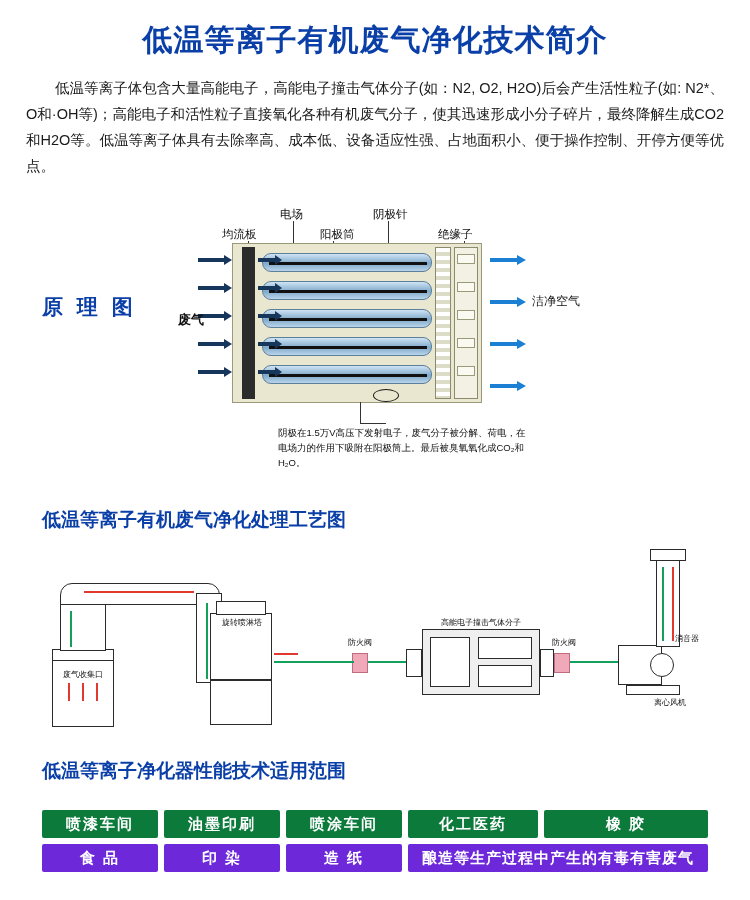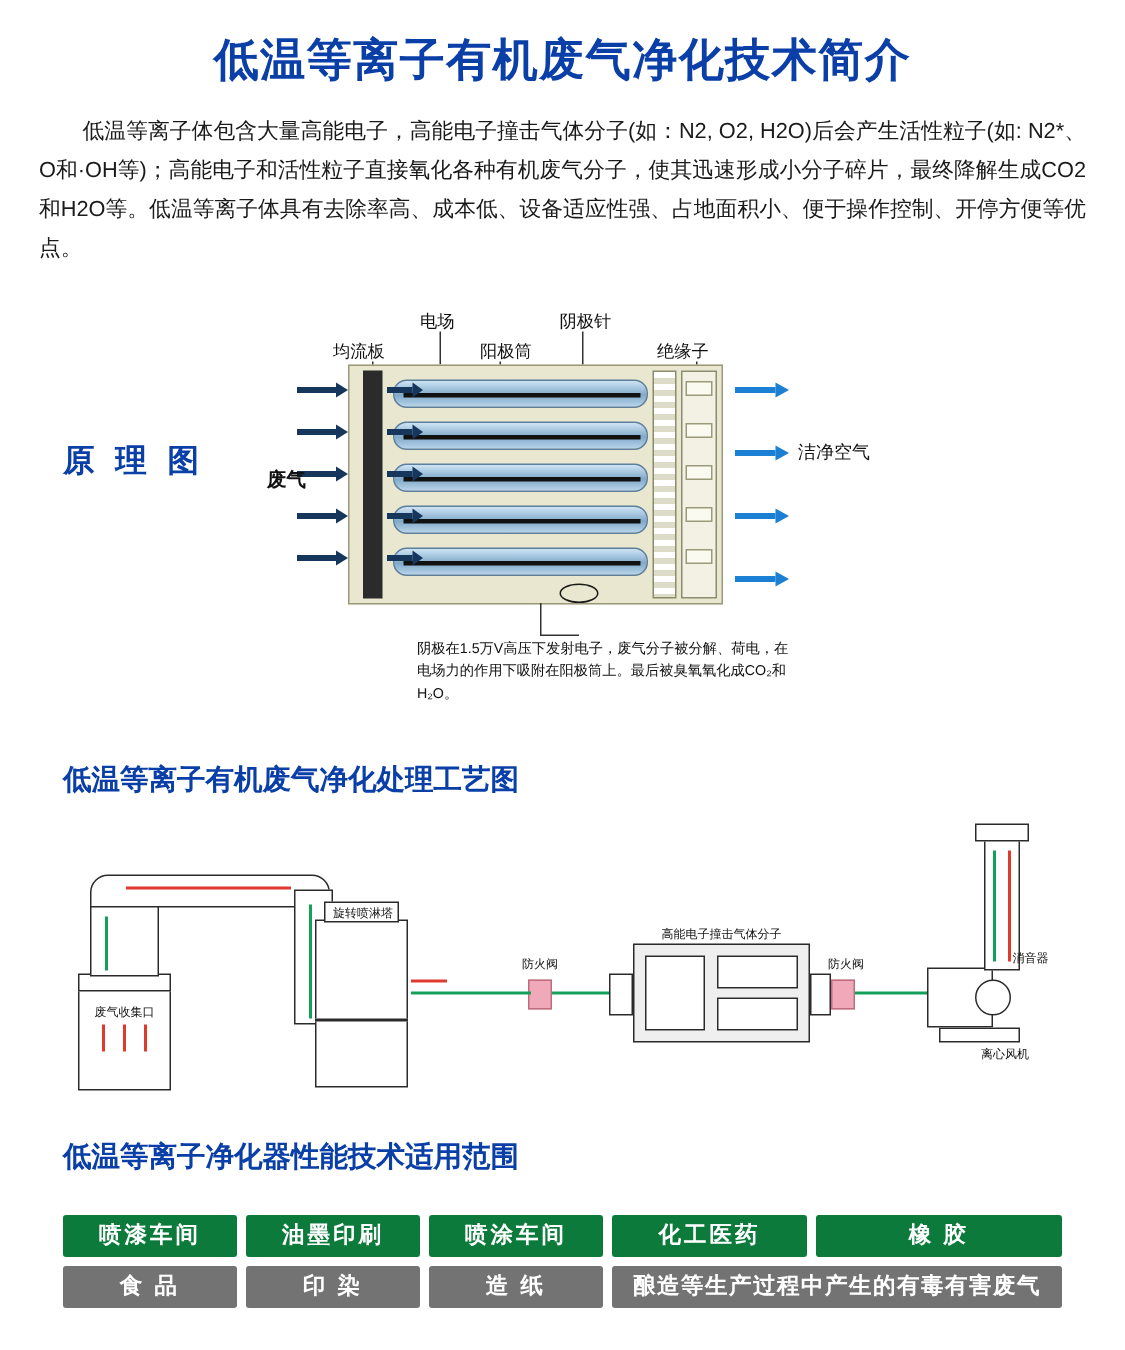--- a/index.html
+++ b/index.html
@@ -189,21 +189,21 @@
     background: #0b7a3b;
     color: #fff;
     font-size: 15px;
     font-weight: bold;
     letter-spacing: 2px;
     height: 28px;
     line-height: 28px;
     text-align: center;
     border-radius: 2px;
   }
-  .cell.green2 { background:#737373; }
+  .cell.green2 { background:#6d28d9; }
 </style>
 </head>
 <body>
 
 <div class="page-title">低温等离子有机废气净化技术简介</div>
 
 <p class="intro">低温等离子体包含大量高能电子，高能电子撞击气体分子(如：N2, O2, H2O)后会产生活性粒子(如: N2*、O和·OH等)；高能电子和活性粒子直接氧化各种有机废气分子，使其迅速形成小分子碎片，最终降解生成CO2和H2O等。低温等离子体具有去除率高、成本低、设备适应性强、占地面积小、便于操作控制、开停方便等优点。</p>
 
 <div class="principle-block">
 
@@ -337,21 +337,21 @@
 
   <div class="duct" style="left:60px; top:42px; width:160px; height:22px; border-radius:12px 12px 0 0;"></div>
   <div class="duct" style="left:196px; top:52px; width:26px; height:90px;"></div>
   <div class="greenline" style="left:70px; top:70px; width:2px; height:36px;"></div>
   <div class="redline" style="left:84px; top:50px; width:110px; height:2px;"></div>
   <div class="greenline" style="left:206px; top:62px; width:2px; height:76px;"></div>
 
   <div class="box-line" style="left:210px; top:72px; width:62px; height:112px;"></div>
   <div class="box-line" style="left:216px; top:60px; width:50px; height:14px;"></div>
   <div class="box-line" style="left:210px; top:138px; width:62px; height:1px;"></div>
-  <div class="pr-label" style="left:210px; top:62px; width:64px;">旋转喷淋塔</div>
+  <div class="pr-label" style="left:210px; top:76px; width:64px;">旋转喷淋塔</div>
   <div class="greenline" style="left:274px; top:120px; width:66px; height:2px;"></div>
   <div class="redline" style="left:274px; top:112px; width:24px; height:2px;"></div>
 
   <div class="pinkbox" style="left:352px; top:112px; width:16px; height:20px;"></div>
   <div class="pr-label" style="left:338px; top:96px; width:44px;">防火阀</div>
   <div class="greenline" style="left:340px; top:120px; width:14px; height:2px;"></div>
   <div class="greenline" style="left:368px; top:120px; width:46px; height:2px;"></div>
 
   <div class="box-line" style="left:406px; top:108px; width:16px; height:28px;"></div>
 

